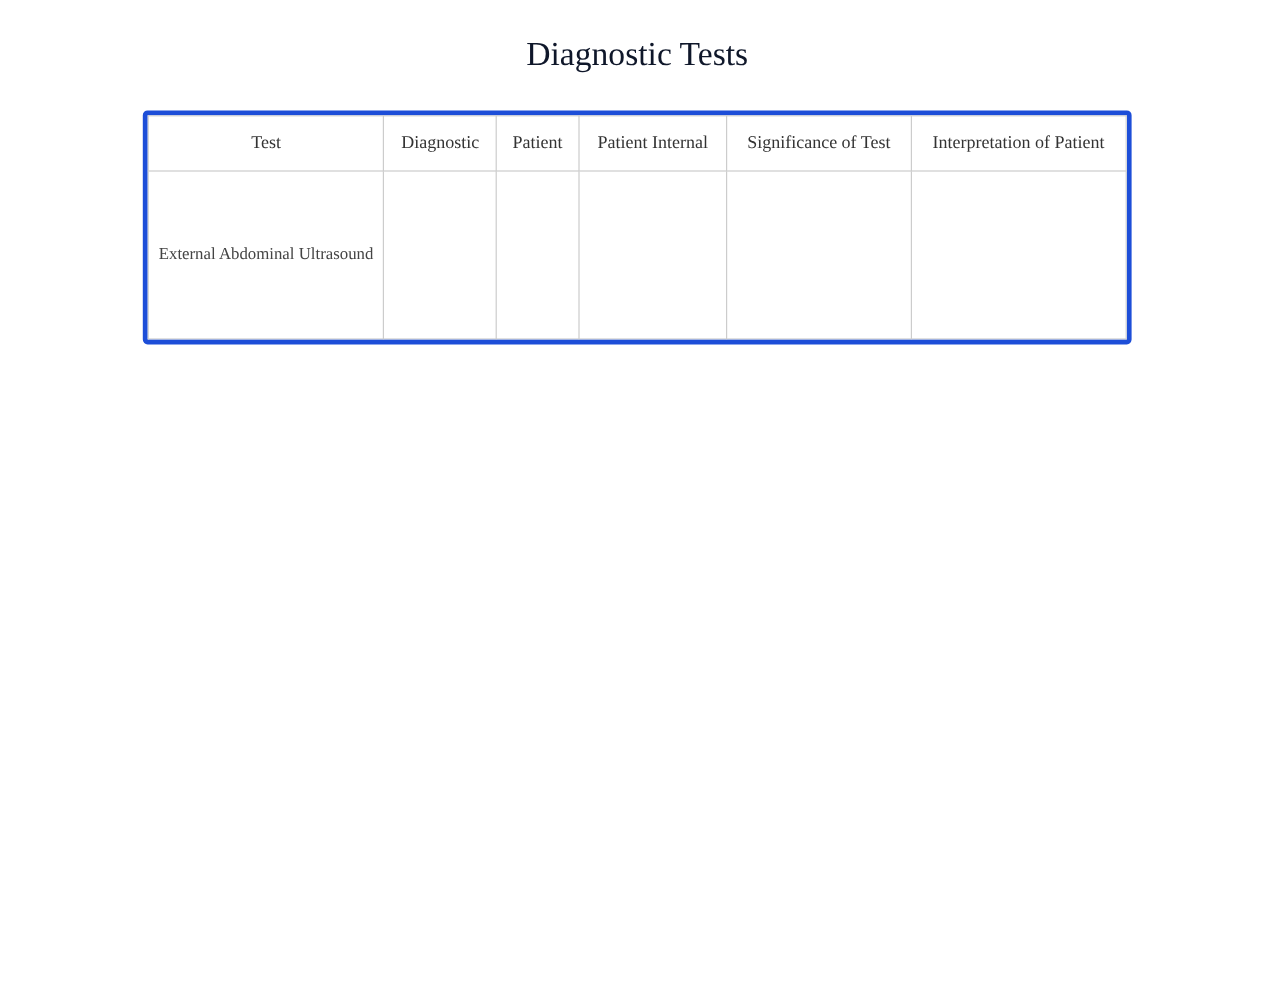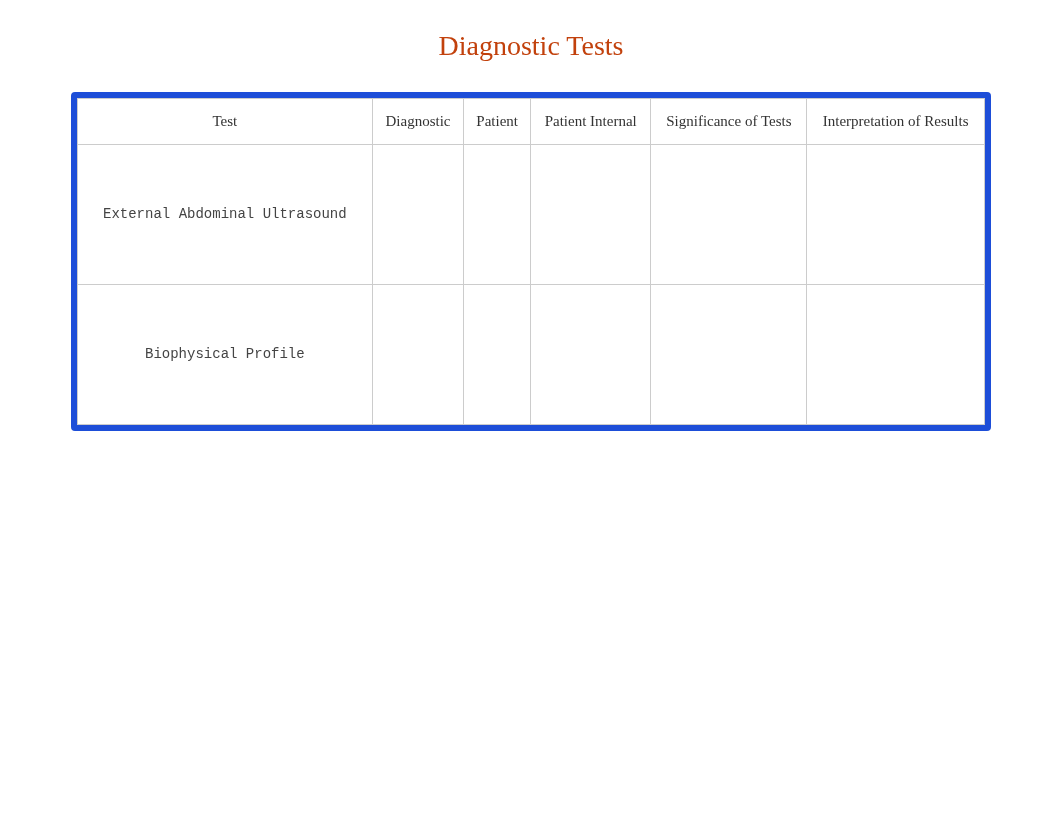--- a/index.html
+++ b/index.html
@@ -15,28 +15,28 @@
       min-height: 822px;
       display: flex;
       flex-direction: column;
       align-items: center;
       padding: 30px 20px;
     }
 
     .page-title {
       font-size: 28px;
       font-weight: 500;
-      color: #c2410c;
+      color: #0f172a;
       margin-bottom: 30px;
       text-align: center;
     }
 
     .table-container {
-      width: 920px;
-      border: 6px solid #1d4ed8;
+      width: 824px;
+      border: 4px solid #1d4ed8;
       border-radius: 4px;
       overflow: hidden;
     }
 
     table {
       width: 100%;
       border-collapse: collapse;
     }
 
     thead tr th {
@@ -45,27 +45,26 @@
       text-align: center;
       font-size: 15px;
       font-weight: 500;
       color: #333;
       background: #fff;
       vertical-align: middle;
     }
 
     tbody tr td {
       border: 1px solid #ccc;
-      padding: 10px 16px;
+      padding: 10px 0;
       vertical-align: middle;
       text-align: center;
       font-size: 14px;
       color: #333;
       height: 140px;
-      font-family: Liberation Mono, monospace;
     }
 
     .test-cell {
       font-size: 14px;
       color: #444;
       line-height: 1.4;
     }
   </style>
 </head>
 <body>
@@ -73,36 +72,28 @@
 <h1 class="page-title">Diagnostic Tests</h1>
 
 <div class="table-container">
   <table>
     <thead>
       <tr>
         <th>Test</th>
         <th>Diagnostic</th>
         <th>Patient</th>
         <th>Patient Internal</th>
-        <th>Significance of Tests</th>
-        <th>Interpretation of Results</th>
+        <th>Significance of Test</th>
+        <th>Interpretation of Patient</th>
       </tr>
     </thead>
     <tbody>
       <tr>
         <td class="test-cell">External Abdominal Ultrasound</td>
         <td></td>
         <td></td>
         <td></td>
         <td></td>
         <td></td>
       </tr>
-      <tr>
-        <td class="test-cell">Biophysical Profile</td>
-        <td></td>
-        <td></td>
-        <td></td>
-        <td></td>
-        <td></td>
-      </tr>
     </tbody>
   </table>
 </div>
 
 </body></html>

